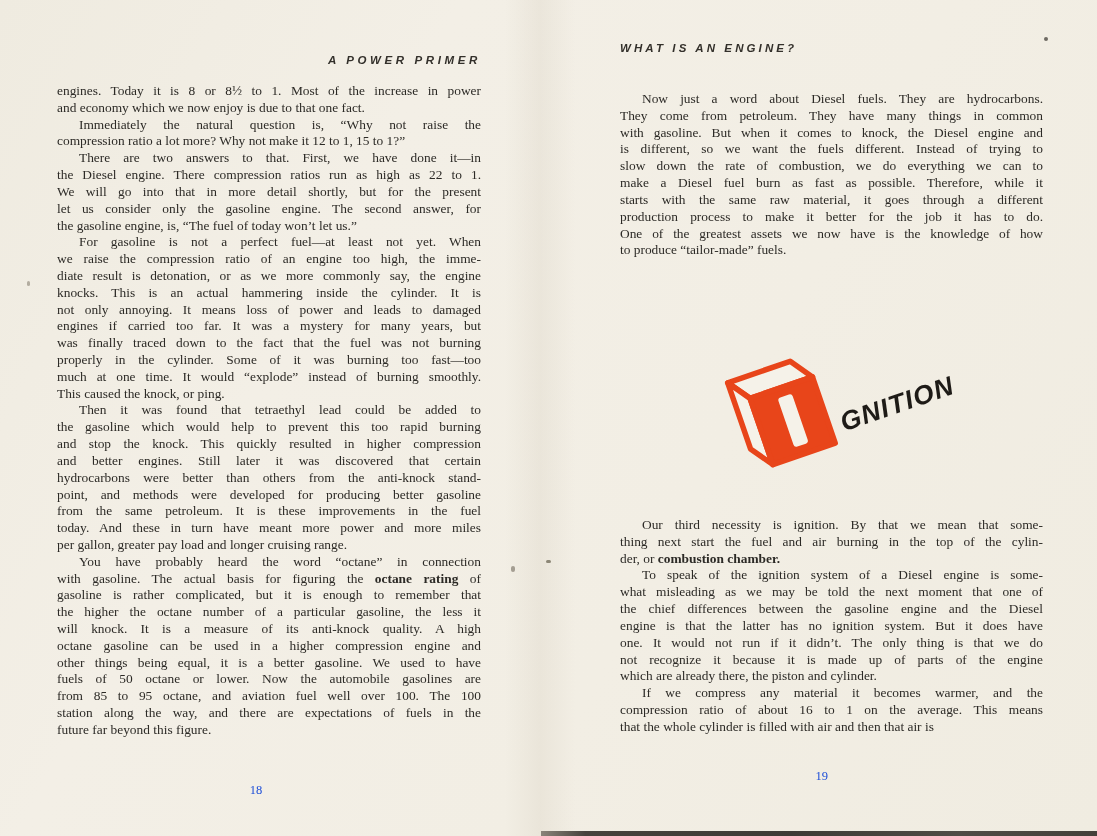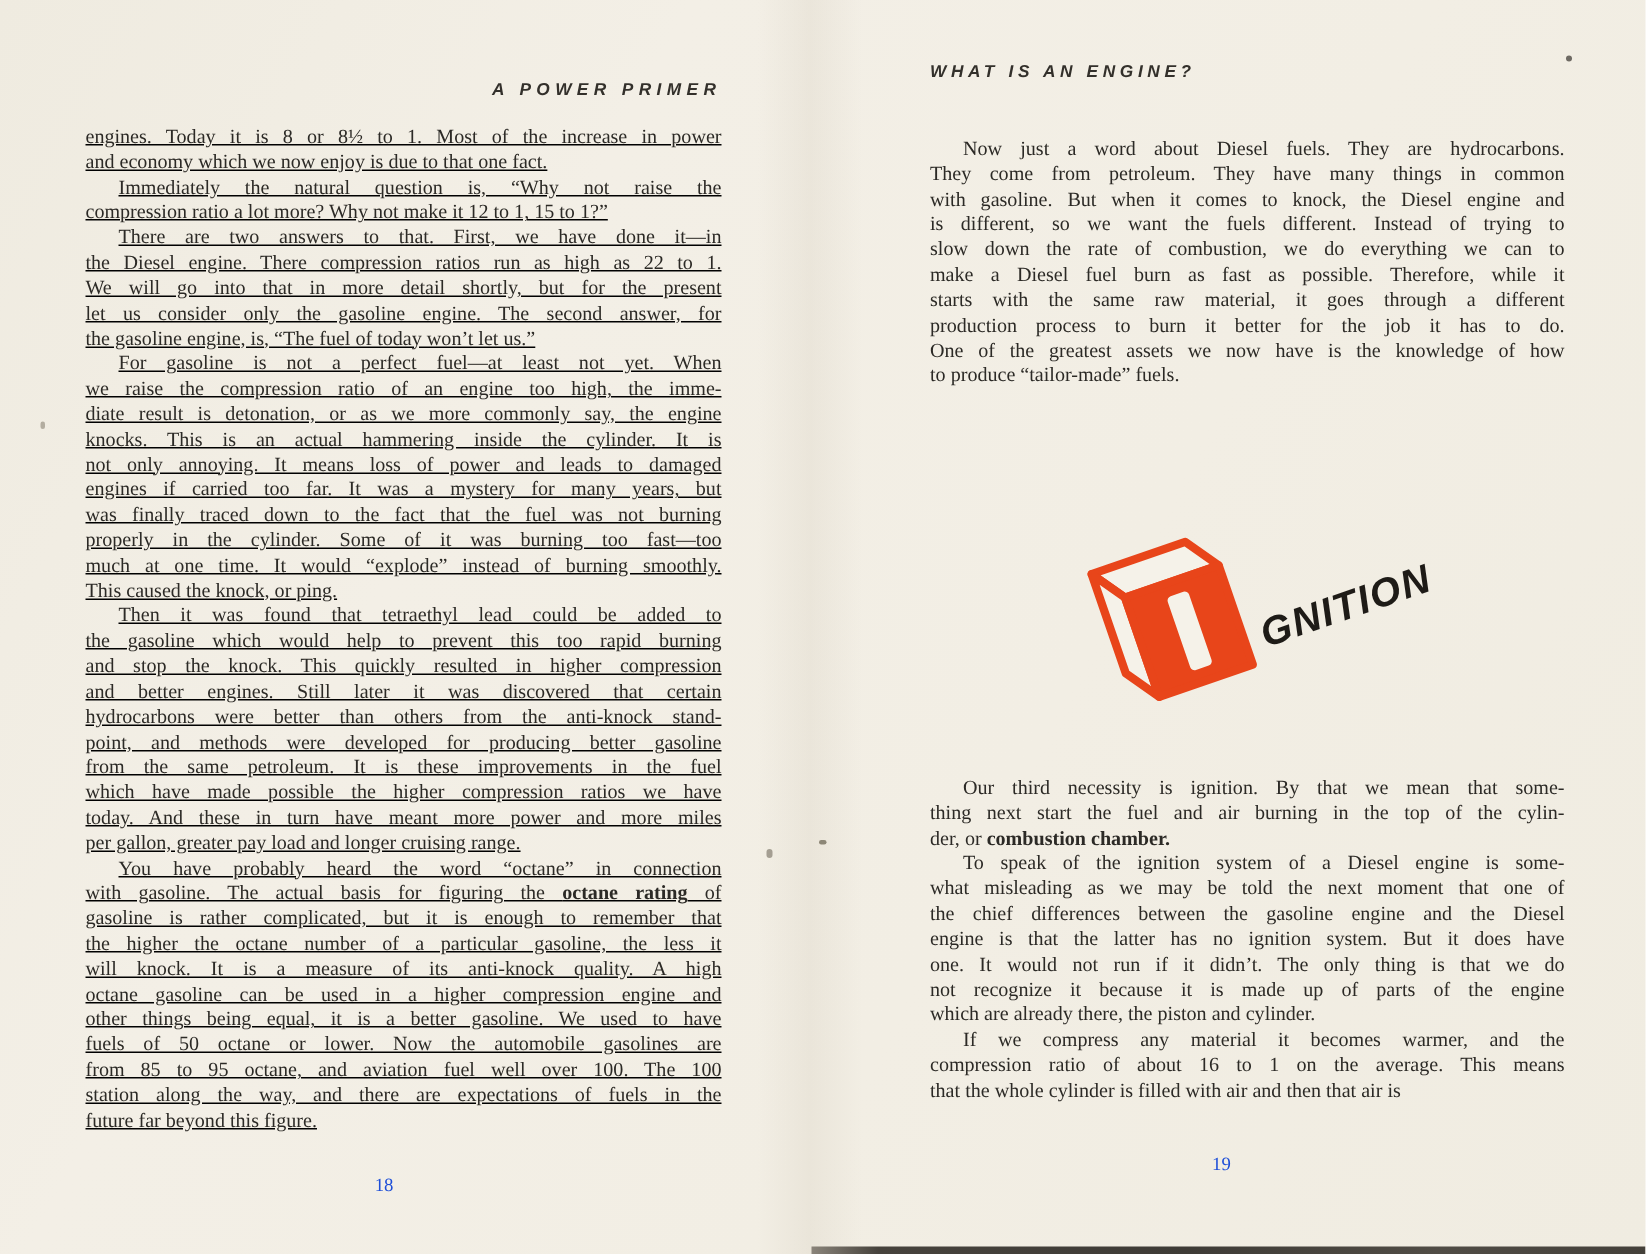--- a/index.html
+++ b/index.html
@@ -43,21 +43,21 @@
     position:absolute;left:505px;top:0;width:70px;height:836px;
     background:linear-gradient(to right,rgba(210,202,186,0) 0%,rgba(210,202,186,0.25) 50%,rgba(210,202,186,0) 100%);
     pointer-events:none;
   }
 </style>
 </head>
 <body>
 
 <div class="page" id="left-page">
   <div class="running-header" style="left:328px;top:38px;">A POWER PRIMER</div>
-  <div class="text-block" style="left:57px;top:67px;width:424px;text-decoration:underline;">
+  <div class="text-block" style="left:57px;top:67px;width:424px;">
       <div class="line">engines. Today it is 8 or 8½ to 1. Most of the increase in power</div>
       <div class="line para-end">and economy which we now enjoy is due to that one fact.</div>
       <div class="line indent">Immediately the natural question is, “Why not raise the</div>
       <div class="line para-end">compression ratio a lot more? Why not make it 12 to 1, 15 to 1?”</div>
       <div class="line indent">There are two answers to that. First, we have done it—in</div>
       <div class="line">the Diesel engine. There compression ratios run as high as 22 to 1.</div>
       <div class="line">We will go into that in more detail shortly, but for the present</div>
       <div class="line">let us consider only the gasoline engine. The second answer, for</div>
       <div class="line para-end">the gasoline engine, is, “The fuel of today won’t let us.”</div>
       <div class="line indent">For gasoline is not a perfect fuel—at least not yet. When</div>
@@ -70,21 +70,20 @@
       <div class="line">properly in the cylinder. Some of it was burning too fast—too</div>
       <div class="line">much at one time. It would “explode” instead of burning smoothly.</div>
       <div class="line para-end">This caused the knock, or ping.</div>
       <div class="line indent">Then it was found that tetraethyl lead could be added to</div>
       <div class="line">the gasoline which would help to prevent this too rapid burning</div>
       <div class="line">and stop the knock. This quickly resulted in higher compression</div>
       <div class="line">and better engines. Still later it was discovered that certain</div>
       <div class="line">hydrocarbons were better than others from the anti-knock stand-</div>
       <div class="line">point, and methods were developed for producing better gasoline</div>
       <div class="line">from the same petroleum. It is these improvements in the fuel</div>
-      <div class="line">which have made possible the higher compression ratios we have</div>
       <div class="line">today. And these in turn have meant more power and more miles</div>
       <div class="line para-end">per gallon, greater pay load and longer cruising range.</div>
       <div class="line indent">You have probably heard the word “octane” in connection</div>
       <div class="line">with gasoline. The actual basis for figuring the <b>octane rating</b> of</div>
       <div class="line">gasoline is rather complicated, but it is enough to remember that</div>
       <div class="line">the higher the octane number of a particular gasoline, the less it</div>
       <div class="line">will knock. It is a measure of its anti-knock quality. A high</div>
       <div class="line">octane gasoline can be used in a higher compression engine and</div>
       <div class="line">other things being equal, it is a better gasoline. We used to have</div>
       <div class="line">fuels of 50 octane or lower. Now the automobile gasolines are</div>
@@ -98,40 +97,40 @@
 <div class="page" id="right-page">
   <div class="running-header" style="left:73px;top:42px;letter-spacing:3.1px;">WHAT IS AN ENGINE?</div>
   <div class="text-block" style="left:73px;top:60px;width:423px;margin-top:31px;">
       <div class="line indent">Now just a word about Diesel fuels. They are hydrocarbons.</div>
       <div class="line">They come from petroleum. They have many things in common</div>
       <div class="line">with gasoline. But when it comes to knock, the Diesel engine and</div>
       <div class="line">is different, so we want the fuels different. Instead of trying to</div>
       <div class="line">slow down the rate of combustion, we do everything we can to</div>
       <div class="line">make a Diesel fuel burn as fast as possible. Therefore, while it</div>
       <div class="line">starts with the same raw material, it goes through a different</div>
-      <div class="line">production process to burn it better for the job it has to do.</div>
+      <div class="line">production process to make it better for the job it has to do.</div>
       <div class="line">One of the greatest assets we now have is the knowledge of how</div>
       <div class="line para-end">to produce “tailor-made” fuels.</div>
     </div>
   <div class="text-block" style="left:73px;top:517px;width:423px;">
       <div class="line indent">Our third necessity is ignition. By that we mean that some-</div>
       <div class="line">thing next start the fuel and air burning in the top of the cylin-</div>
       <div class="line para-end">der, or <b>combustion chamber.</b></div>
       <div class="line indent">To speak of the ignition system of a Diesel engine is some-</div>
       <div class="line">what misleading as we may be told the next moment that one of</div>
       <div class="line">the chief differences between the gasoline engine and the Diesel</div>
       <div class="line">engine is that the latter has no ignition system. But it does have</div>
       <div class="line">one. It would not run if it didn’t. The only thing is that we do</div>
       <div class="line">not recognize it because it is made up of parts of the engine</div>
       <div class="line para-end">which are already there, the piston and cylinder.</div>
       <div class="line indent">If we compress any material it becomes warmer, and the</div>
       <div class="line">compression ratio of about 16 to 1 on the average. This means</div>
       <div class="line para-end">that the whole cylinder is filled with air and then that air is</div>
     </div>
-  <div class="page-number" style="left:261px;top:769px;width:20px;text-align:left;">19</div>
+  <div class="page-number" style="left:261px;top:769px;width:20px;text-align:right;">19</div>
 </div>
 
 <svg id="ignition-logo" viewBox="0 0 300 190" aria-hidden="true">
   <g transform="translate(20,32) rotate(-19 80 62)">
 
     <polygon points="46,38 30,16 96,16 112,38" class="cube-stroke" fill="#f5f2e9"></polygon>
 
     <polygon points="30,16 46,38 46,108 30,86" class="cube-stroke" fill="#f5f2e9"></polygon>
 
     <polygon points="46,38 112,38 112,108 46,108" class="cube-stroke" fill="#e8451a"></polygon>

